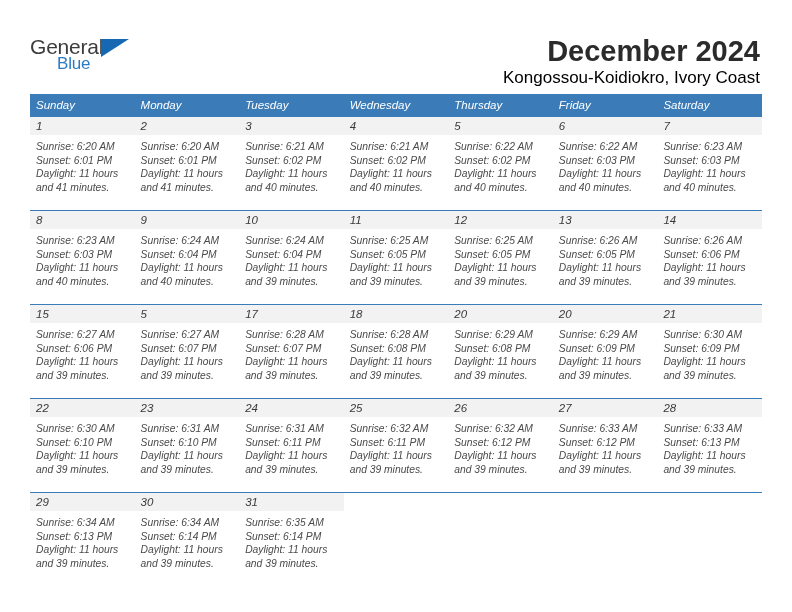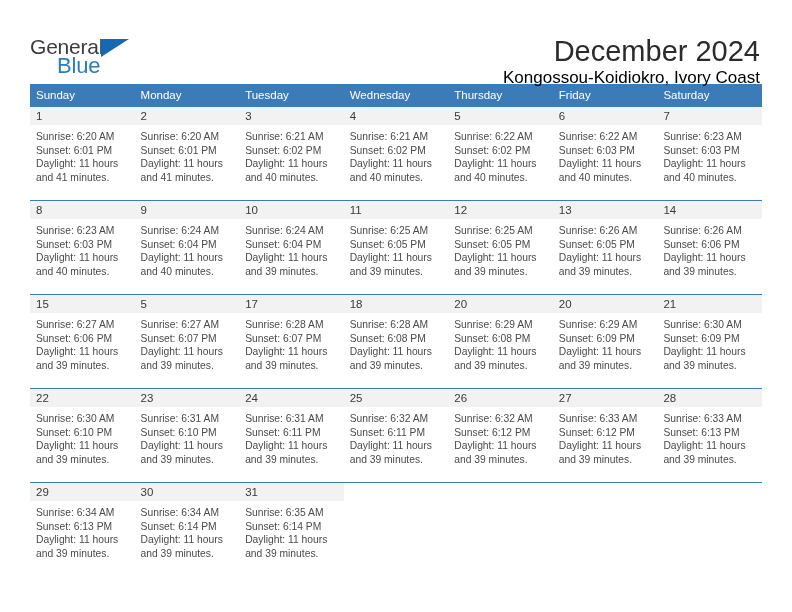--- a/index.html
+++ b/index.html
@@ -34,21 +34,21 @@
     line-height: 1;
     user-select: none;
   }
   .logo-general {
     font-size: 21px;
     color: #3c3c3c;
     letter-spacing: -0.2px;
     display: block;
   }
   .logo-blue {
-    font-size: 22px;
+    font-size: 17px;
     color: #2b7cc4;
     letter-spacing: -0.2px;
     display: block;
     margin-left: 27px;
     margin-top: -2px;
   }
   .logo-triangle {
     position: absolute;
     left: 71px;
     top: 3px;
@@ -57,38 +57,39 @@
     border-left: 28px solid #1668b3;
     border-bottom: 18px solid transparent;
   }
 
   .title-block {
     text-align: right;
     padding-right: 2px;
   }
   .month-title {
     font-size: 29px;
-    font-weight: normal;
+    font-weight: bold;
     color: #2b2b2b;
     line-height: 1.05;
     letter-spacing: 0px;
   }
   .location {
     font-size: 17px;
     color: #000000;
     margin-top: 3px;
     line-height: 1.1;
   }
 
   
   .calendar {
     width: 732px;
-    margin-top: 0;
+    margin-top: 10px;
     border-collapse: collapse;
     table-layout: fixed;
+    font-style: italic;
   }
 
   .calendar th {
     background: #3b7cb8;
     color: #ffffff;
     font-size: 11.5px;
     font-weight: normal;
     text-align: left;
     padding: 5px 0 5px 6px;
     height: 21px;

